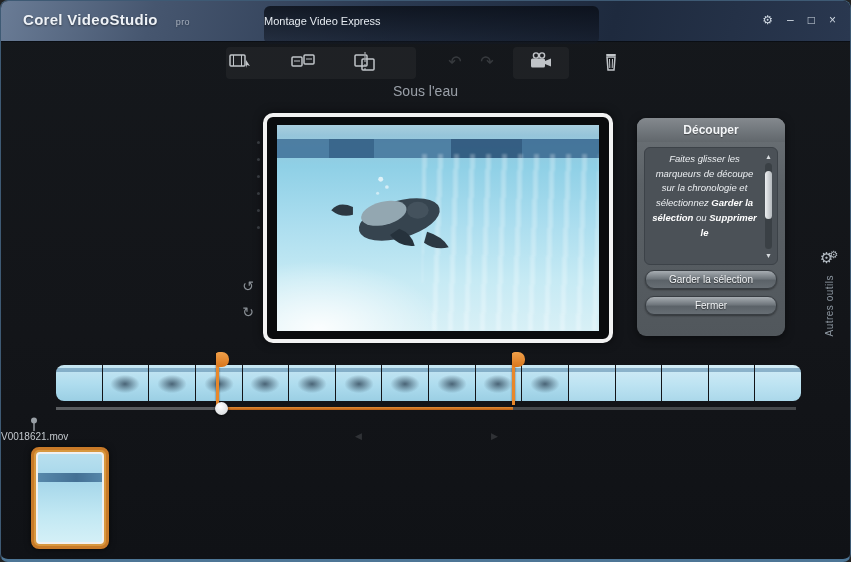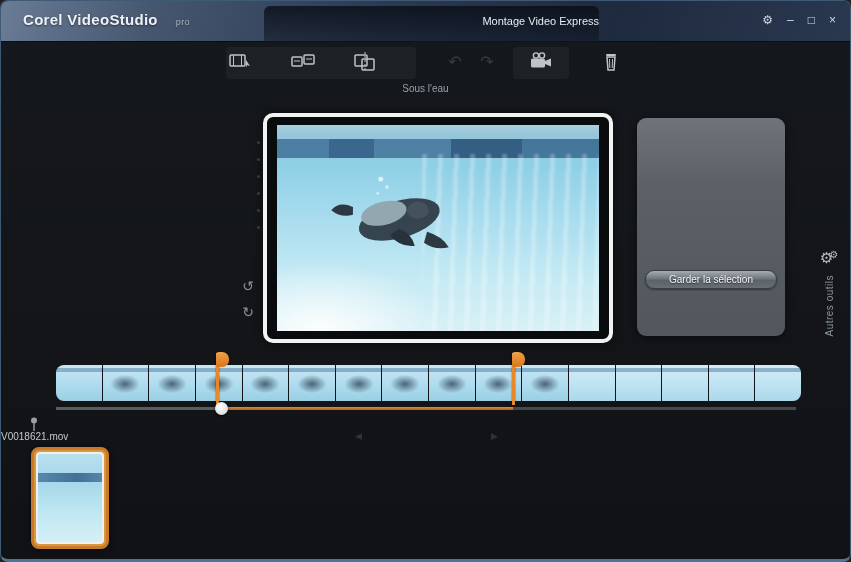--- a/index.html
+++ b/index.html
@@ -7,35 +7,35 @@
     background:linear-gradient(180deg,#15181c 0%,#131519 60%,#101216 100%);
     border:1px solid #3e5a74;border-bottom:3px solid #4d7696;border-radius:8px;}
   
   .titlebar{position:absolute;left:0;top:0;width:100%;height:40px;
     background:linear-gradient(105deg,#6a7c96 0%,#46566f 18%,#2b3a52 45%,#1e2a3e 72%,#2a3850 100%);
     border-bottom:1px solid #0a0e14;}
   .logo{position:absolute;left:22px;top:10px;color:#eef2f7;font-size:15px;font-weight:bold;letter-spacing:.3px;text-shadow:0 1px 2px rgba(0,0,0,.5);}
   .logo .suffix{font-size:9px;font-weight:normal;opacity:.55;margin-left:18px;}
   .title-tab{position:absolute;left:263px;top:5px;width:335px;height:38px;border-radius:6px;
     background:linear-gradient(180deg,rgba(8,12,20,.78),rgba(18,24,36,.5));
-    color:#e6ebf1;font-size:11px;text-align:right;line-height:30px;}
+    color:#e6ebf1;font-size:11px;text-align:left;line-height:30px;}
   .win-controls{position:absolute;right:14px;top:10px;display:flex;gap:14px;align-items:center;color:#cfd8e2;}
   .win-controls span{cursor:default;font-size:12px;line-height:18px;}
   .gear-btn{font-size:15px;}
   
   .back-btn{position:absolute;left:24px;top:48px;width:96px;height:26px;border-radius:13px;
     background:linear-gradient(180deg,#a8d4f0 0%,#5aa0d8 45%,#2f74b4 50%,#4890cc 100%);
     border:1px solid #1d4f7e;color:#fff;font-size:11px;font-weight:bold;text-align:center;line-height:25px;
     text-shadow:0 -1px 1px rgba(0,0,0,.4);box-shadow:0 1px 3px rgba(0,0,0,.5);}
   .back-btn .chev{font-size:9px;margin-right:4px;}
   .tool-plate{position:absolute;top:46px;height:32px;border-radius:4px;background:rgba(255,255,255,.045);}
   .tbicon{position:absolute;top:49px;width:28px;height:26px;text-align:center;color:#c0c4c8;}
   .tbicon svg{display:block;margin:0 auto;}
   .dim{opacity:.18;font-size:16px;color:#cfd4d8;}
-  .clip-title{position:absolute;left:0;right:0;top:82px;text-align:center;color:#9aa0a8;font-size:10px;}
+  .clip-title{position:absolute;left:0;right:0;top:82px;text-align:center;color:#9aa0a8;font-size:14px;}
   
   .dots{position:absolute;left:256px;top:140px;display:flex;flex-direction:column;gap:14px;}
   .dot{width:3px;height:3px;border-radius:50%;background:#3c4046;}
   .preview-frame{position:absolute;left:262px;top:112px;width:350px;height:230px;background:#0a0b0d;
     border:4px solid #f2f2f2;border-radius:10px;box-shadow:0 0 10px rgba(0,0,0,.6);box-sizing:border-box;}
   .video{position:absolute;left:10px;right:10px;top:8px;bottom:8px;overflow:hidden;
     background:linear-gradient(180deg,#a9cede 0%,#96c5da 5%,#8fd0e6 20%,#a8dcee 45%,#c6eaf4 75%,#d8f0f6 100%);}
   .waterline{position:absolute;left:0;right:0;top:7%;height:9%;opacity:.92;filter:blur(.5px);
     background:linear-gradient(90deg,#47789e 0 16%,#335f86 16% 30%,#4a7ba0 30% 54%,#2d567c 54% 76%,#3f6f96 76% 100%);}
   .streaks{position:absolute;right:0;top:14%;bottom:0;width:55%;opacity:.65;filter:blur(1px);
@@ -195,22 +195,36 @@
         <ellipse cx="62" cy="26" rx="7" ry="5.5" fill="#44525d"></ellipse>
         <path d="M44 42 q6 8 16 7 q-2 -8 -10 -11 z" fill="#26323c"></path>
       </svg>
     </div>
   </div>
 
   <div class="rot-btn" style="top:276px;"><span>↺</span></div>
   <div class="rot-btn" style="top:302px;"><span>↻</span></div>
 
   <div class="trim-panel">
+    <div class="trim-header">Découper</div>
+    <div class="trim-body">
+      <div class="trim-text">
+        <span>Faites glisser les marqueurs de découpe sur la chronologie et sélectionnez </span><b>Garder la sélection</b><span> ou </span><b>Supprimer le</b>
+      </div>
+      <div class="scrollbar">
+        <span class="scr-arrow">▲</span>
+        <div class="scr-track">
+          <div class="scr-thumb"></div>
+        </div>
+        <span class="scr-arrow">▼</span>
+      </div>
+    </div>
     <div class="trim-buttons">
         <button class="panel-btn">Garder la sélection</button>
+        <button class="panel-btn">Fermer</button>
       </div>
   </div>
 
 
   <div class="side-tools">
     <div class="gears"><span>⚙</span><span class="g2">⚙</span></div>
     <span class="side-label">Autres outils</span>
   </div>
 
   <div class="filmstrip">

